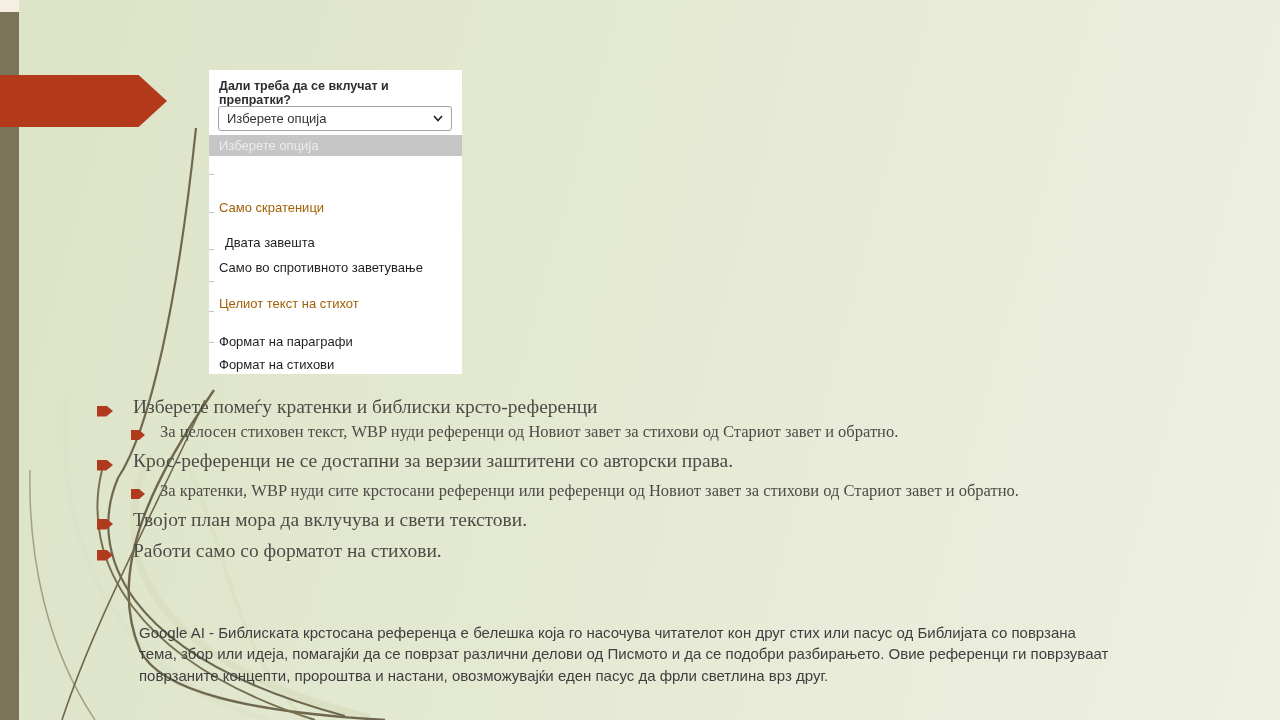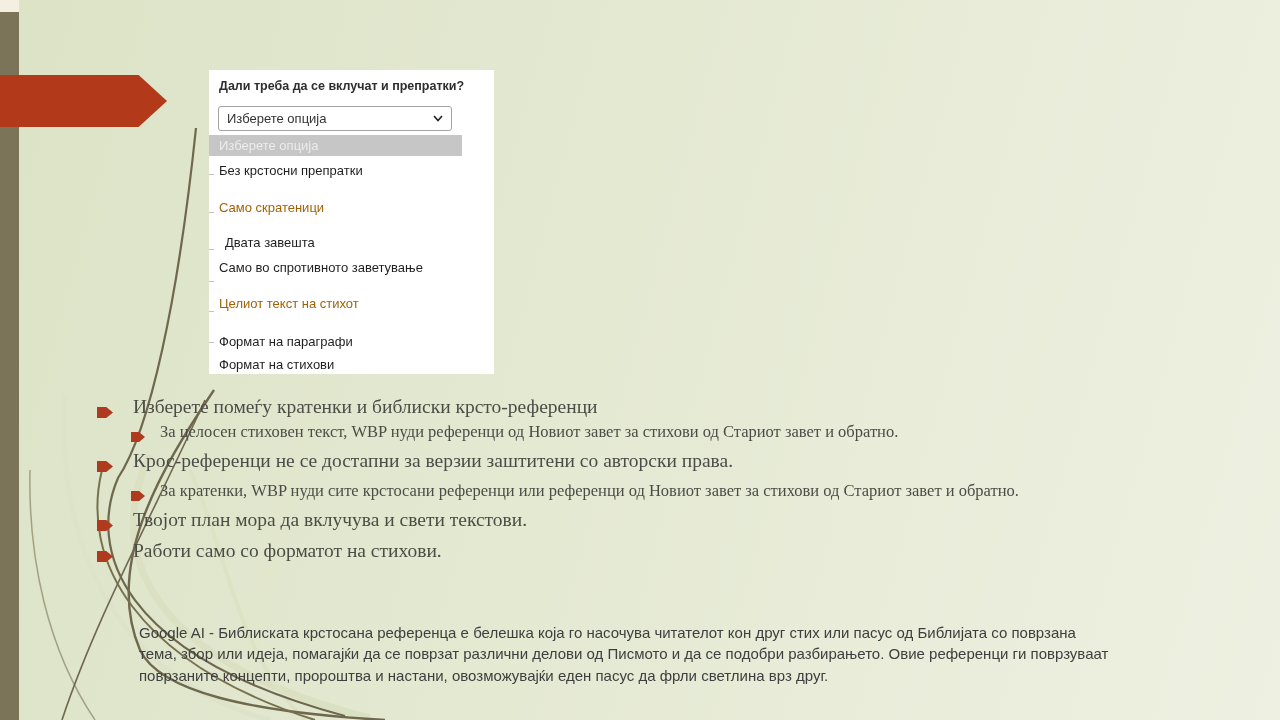--- a/index.html
+++ b/index.html
@@ -9,35 +9,35 @@
     font-family:"Liberation Sans",sans-serif;
   }
   .stems{position:absolute;left:0;top:0;width:1280px;height:720px;z-index:1;}
   .corner-cream{position:absolute;left:0;top:0;width:19px;height:12px;background:#f5efe2;z-index:2;}
   .left-bar{position:absolute;left:0;top:12px;width:19px;height:708px;background:#7b7459;z-index:2;}
   .red-arrow{position:absolute;left:0;top:75px;width:167px;height:52px;background:#b23a1a;
     clip-path:polygon(0 0,83% 0,100% 50%,83% 100%,0 100%);z-index:3;}
   .title{position:absolute;left:193px;top:27px;width:990px;font-size:21.5px;color:#474743;
     letter-spacing:.3px;z-index:4;}
   
-  .panel{position:absolute;left:209px;top:70px;width:285px;height:304px;background:#ffffff;z-index:4;}
+  .panel{position:absolute;left:209px;top:70px;width:253px;height:304px;background:#ffffff;z-index:4;}
   .panel-label{position:absolute;left:10px;top:9px;font-size:12.5px;font-weight:bold;color:#2e2e2e;}
   .select{position:absolute;left:9px;top:36px;width:234px;height:25px;border:1px solid #a3a3a3;
     border-radius:3px;background:#fff;display:flex;align-items:center;box-sizing:border-box;
     padding:0 8px;font-size:13px;color:#333;justify-content:space-between;cursor:pointer;}
   .chev{width:10px;height:7px;flex:0 0 auto;}
   .opt{position:absolute;left:0;width:253px;height:21px;line-height:21px;padding-left:10px;
     box-sizing:border-box;font-size:13px;color:#1f1f1f;white-space:nowrap;cursor:pointer;}
   .opt.hl{background:#c6c6c6;color:#ececec;}
   .opt.muted{color:#a16207;}
   .tick{position:absolute;left:0;width:5px;height:1px;background:#c2c2c2;}
   
   .bullets{position:absolute;left:97px;top:396px;width:1120px;z-index:4;
     font-family:"Liberation Serif",serif;color:#4c4c47;}
-  .b-row{display:flex;align-items:flex-end;}
+  .b-row{display:flex;align-items:center;}
   .b-row.l1{font-size:19.5px;margin-bottom:9px;}
   .b-row.l2{font-size:16.5px;margin-left:34px;width:995px;margin-bottom:8px;}
   .mk{flex:0 0 auto;background:#b03a1e;clip-path:polygon(0 0,58% 0,100% 50%,58% 100%,0 100%);}
   .l1 .mk{width:16px;height:11px;margin:8px 20px 0 0;}
   .l2 .mk{width:14px;height:10px;margin:6px 15px 0 0;}
   .b-row.gap-sub{margin-bottom:4px;}
   
   .note{position:absolute;left:139px;top:622px;width:974px;font-size:15px;line-height:1.42;
     color:#3e3e3e;z-index:4;}
 </style>
@@ -66,21 +66,20 @@
     <div class="panel-label">Дали треба да се вклучат и препратки?</div>
 
     <div class="select">
       <span>Изберете опција</span>
       <svg class="chev" viewBox="0 0 10 7">
         <polyline points="1,1 5,5.5 9,1" fill="none" stroke="#222" stroke-width="1.6"></polyline>
       </svg>
     </div>
 
     <div class="opt hl" style="top:65px;">Изберете опција</div>
-    <div class="opt" style="top:90px;">Без крстосни препратки</div>
     <div class="opt muted" style="top:127px;">Само скратеници</div>
     <div class="opt" style="top:162px;padding-left:16px;">Двата завешта</div>
     <div class="opt" style="top:187px;">Само во спротивното заветување</div>
     <div class="opt muted" style="top:223px;">Целиот текст на стихот</div>
     <div class="opt" style="top:261px;">Формат на параграфи</div>
     <div class="opt" style="top:284px;">Формат на стихови</div>
 
     <div class="tick" style="top:104px;"></div>
     <div class="tick" style="top:142px;"></div>
     <div class="tick" style="top:179px;"></div>

